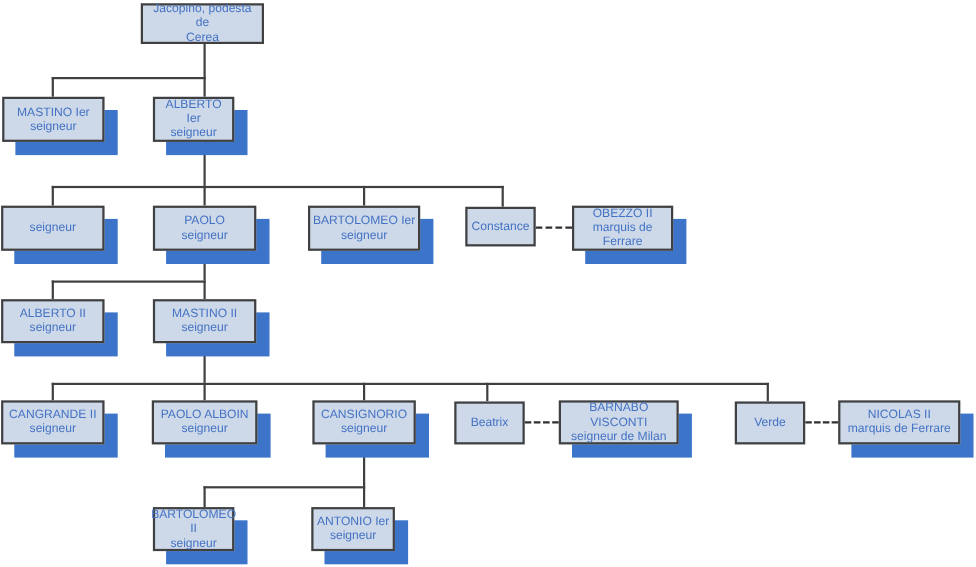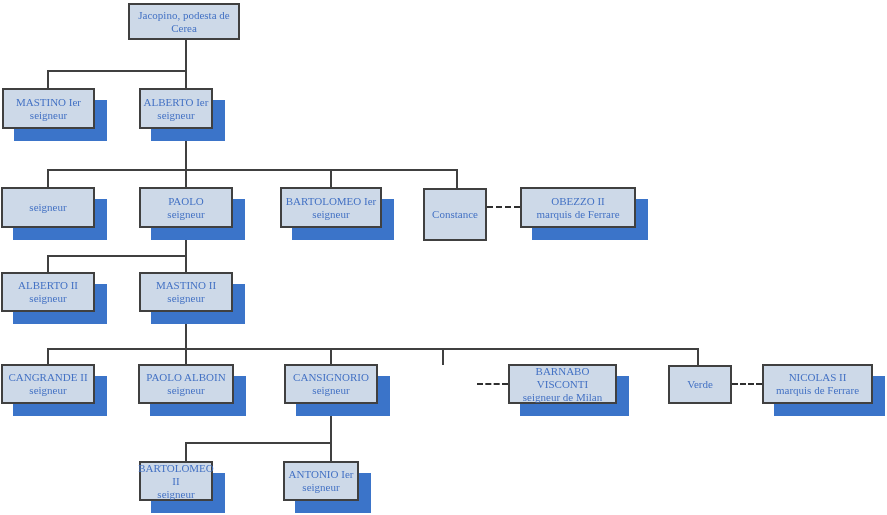--- a/index.html
+++ b/index.html
@@ -1,20 +1,20 @@
 <!DOCTYPE html>
 <html><head>
 <meta charset="utf-8">
 <style>
   html,body{margin:0;padding:0;background:#ffffff;}
   #canvas{
     position:relative;
     width:887px;height:515px;
     background:#ffffff;
-    font-family:Liberation Serif, serif;
+    font-family:Liberation Sans, sans-serif;
     overflow:hidden;
   }
   .node{
     position:absolute;
     box-sizing:border-box;
     background:#cdd9e8;
     border:2px solid #404040;
     color:#4472c4;
     font-size:11px;
     line-height:13px;
@@ -97,25 +97,25 @@
   <div class="node shadowed" style="left:139px;top:187px;width:94px;height:41px">
     <span>PAOLO</span>
     <span>seigneur</span>
   </div>
 
   <div class="node shadowed" style="left:280px;top:187px;width:102px;height:41px">
     <span>BARTOLOMEO Ier</span>
     <span>seigneur</span>
   </div>
 
-  <div class="node" style="left:423px;top:188px;width:64px;height:53px">
+  <div class="node" style="left:423px;top:188px;width:64px;height:36px">
     <span>Constance</span>
   </div>
 
-  <div class="node shadowed" style="left:520px;top:187px;width:116px;height:41px">
+  <div class="node shadowed" style="left:520px;top:187px;width:92px;height:41px">
     <span>OBEZZO II</span>
     <span>marquis de Ferrare</span>
   </div>
 
   <div class="node shadowed" style="left:1px;top:272px;width:94px;height:40px">
     <span>ALBERTO II</span>
     <span>seigneur</span>
   </div>
 
   <div class="node shadowed" style="left:139px;top:272px;width:94px;height:40px">
@@ -131,20 +131,23 @@
   <div class="node shadowed" style="left:138px;top:364px;width:96px;height:40px">
     <span>PAOLO ALBOIN</span>
     <span>seigneur</span>
   </div>
 
   <div class="node shadowed" style="left:284px;top:364px;width:94px;height:40px">
     <span>CANSIGNORIO</span>
     <span>seigneur</span>
   </div>
 
+  <div class="node" style="left:413px;top:365px;width:64px;height:39px">
+    <span>Beatrix</span>
+  </div>
 
   <div class="node shadowed" style="left:508px;top:364px;width:109px;height:40px">
     <span>BARNABO VISCONTI</span>
     <span>seigneur de Milan</span>
   </div>
 
   <div class="node" style="left:668px;top:365px;width:64px;height:39px">
     <span>Verde</span>
   </div>
 

